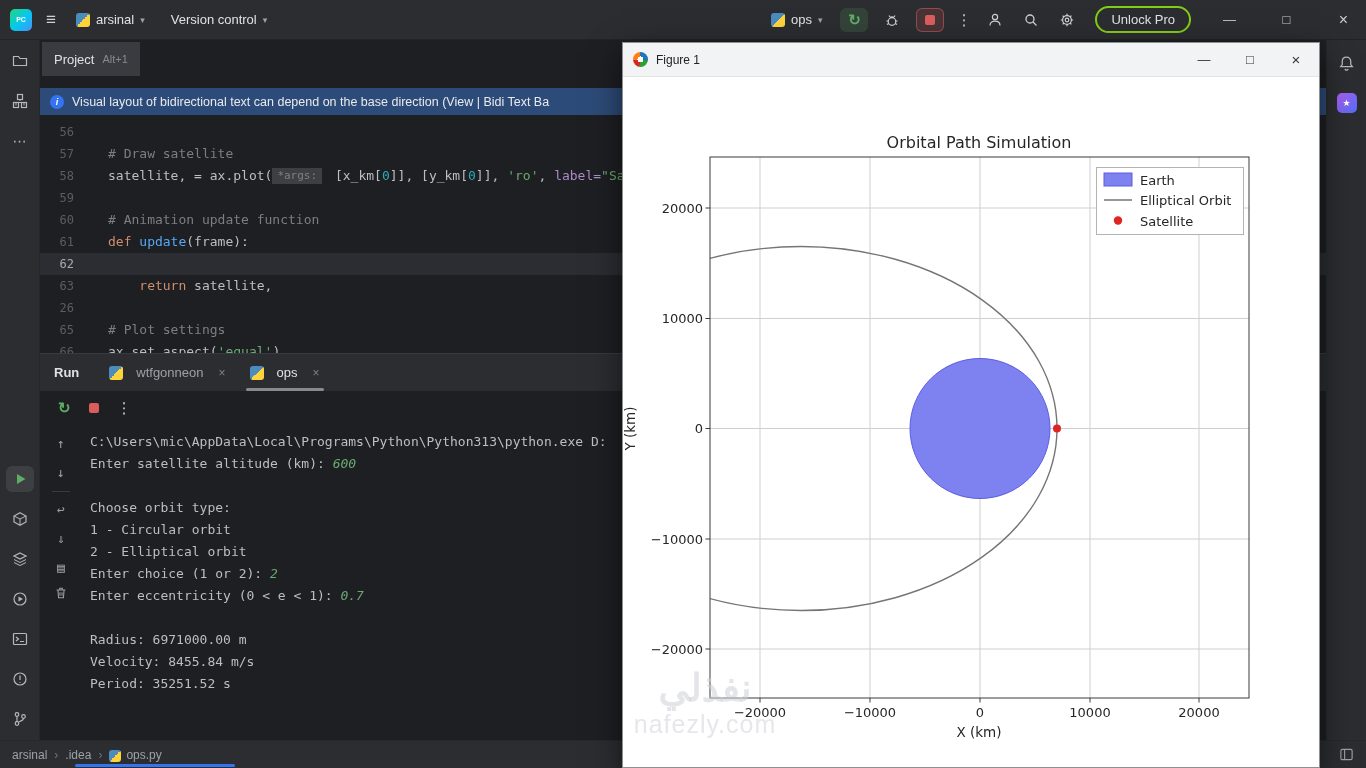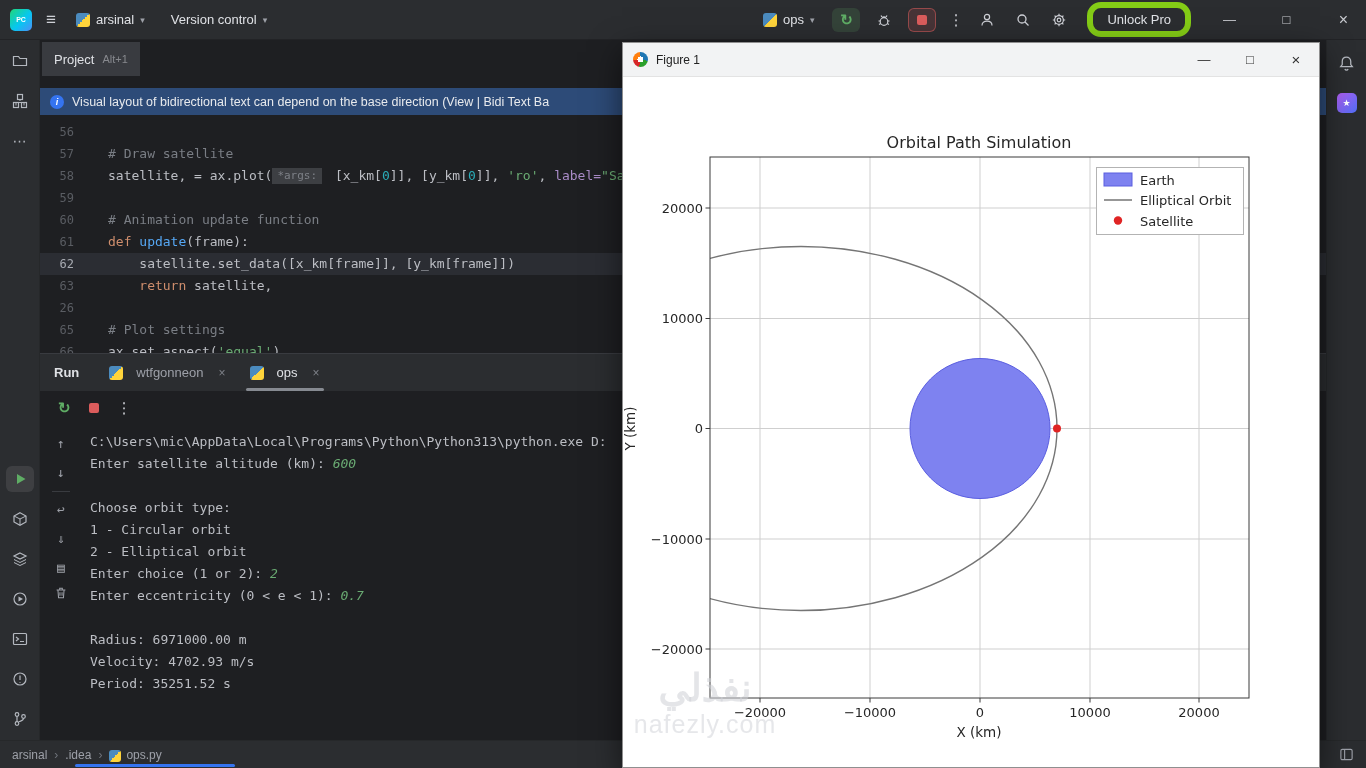--- a/index.html
+++ b/index.html
@@ -20,21 +20,21 @@
   .py-icon { width:14px; height:14px; border-radius:3px; flex:none;
              background:linear-gradient(135deg,#4b8bbe 0 50%,#ffd43b 50% 100%); }
   .tb-right { margin-left:auto; display:flex; align-items:center; gap:12px; height:100%; }
   .chip { width:28px; height:24px; border-radius:6px; display:flex; align-items:center; justify-content:center; }
   .chip.green { background:rgba(95,173,101,.18); color:#5fad65; font-size:15px; font-weight:bold; }
   .chip.red { background:rgba(219,92,92,.16); border:1px solid rgba(219,92,92,.55); }
   .stop-square { width:10px; height:10px; border-radius:2px; background:#db5c5c; }
   .tb-ico { color:#ced0d6; display:flex; align-items:center; justify-content:center; width:24px; height:24px; }
   .tb-ico svg { display:block; }
   .more-v { color:#ced0d6; font-size:15px; }
-  .unlock { border:6px solid #84cc16; border-radius:14px; padding:4px 14px; color:#dfe1e5; font-size:13px; margin:0 4px; }
+  .unlock { border:2px solid #84cc16; border-radius:14px; padding:4px 14px; color:#dfe1e5; font-size:13px; margin:0 4px; }
   .win-btn { width:45px; height:40px; display:flex; align-items:center; justify-content:center;
              color:#c9cbd0; font-size:13px; }
 
   
   .left-stripe { position:absolute; left:0; top:40px; bottom:28px; width:40px; background:#2b2d30;
                  border-right:1px solid #26282a; display:flex; flex-direction:column; align-items:center;
                  padding:8px 0; gap:14px; z-index:5; }
   .stripe-spacer { flex:1; }
   .stripe-btn { width:28px; height:26px; border-radius:6px; display:flex; align-items:center; justify-content:center;
                 color:#b4b8bf; font-size:14px; }
@@ -304,21 +304,20 @@
           <div class="ed-line">
             <span class="ln">60</span>
             <span class="code"><span class="tk-comment"># Animation update function</span></span>
           </div>
           <div class="ed-line">
             <span class="ln">61</span>
             <span class="code"><span class="tk-keyword">def </span><span class="tk-func">update</span><span class="tk-plain">(frame):</span></span>
           </div>
           <div class="ed-line current">
             <span class="ln">62</span>
-            <span class="code"><span class="tk-plain">    satellite.set_data([x_km[frame]], [y_km[frame]])</span></span>
           </div>
           <div class="ed-line">
             <span class="ln">63</span>
             <span class="code"><span class="tk-plain">    </span><span class="tk-keyword">return</span><span class="tk-plain"> satellite,</span></span>
           </div>
           <div class="ed-line">
             <span class="ln">26</span>
             <span class="code"></span>
           </div>
           <div class="ed-line">
@@ -369,21 +368,21 @@
             <div class="console-line"><span class="c-out">C:\Users\mic\AppData\Local\Programs\Python\Python313\python.exe D:</span></div>
             <div class="console-line"><span class="c-out">Enter satellite altitude (km): </span><span class="c-input">600</span></div>
             <div class="console-line"></div>
             <div class="console-line"><span class="c-out">Choose orbit type:</span></div>
             <div class="console-line"><span class="c-out">1 - Circular orbit</span></div>
             <div class="console-line"><span class="c-out">2 - Elliptical orbit</span></div>
             <div class="console-line"><span class="c-out">Enter choice (1 or 2): </span><span class="c-input">2</span></div>
             <div class="console-line"><span class="c-out">Enter eccentricity (0 &lt; e &lt; 1): </span><span class="c-input">0.7</span></div>
             <div class="console-line"></div>
             <div class="console-line"><span class="c-out">Radius: 6971000.00 m</span></div>
-            <div class="console-line"><span class="c-out">Velocity: 4702.93 m/s</span></div>
+            <div class="console-line"><span class="c-out">Velocity: 8455.84 m/s</span></div>
             <div class="console-line"><span class="c-out">Period: 35251.52 s</span></div>
           </div>
       </div>
     </section>
   </main>
 
   <footer class="statusbar">
     <span>arsinal</span>
     <span class="crumb-sep">›</span>
     <span>.idea</span>

